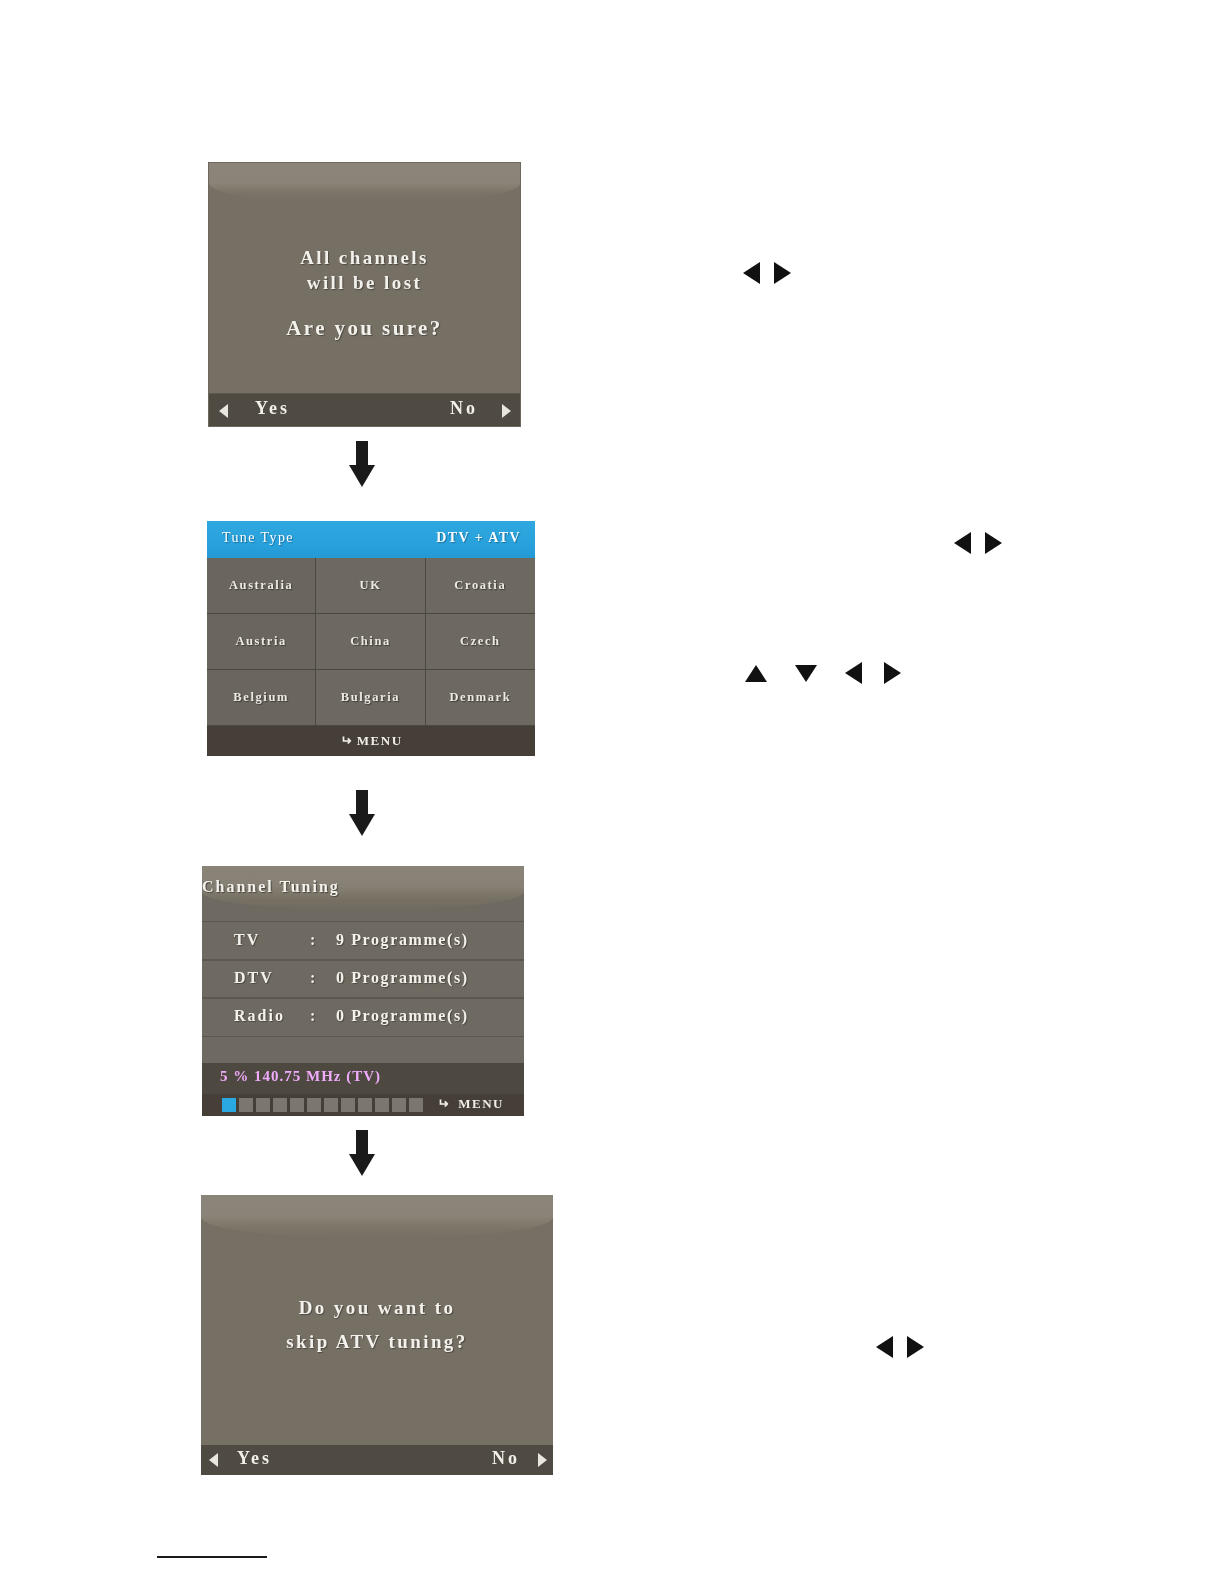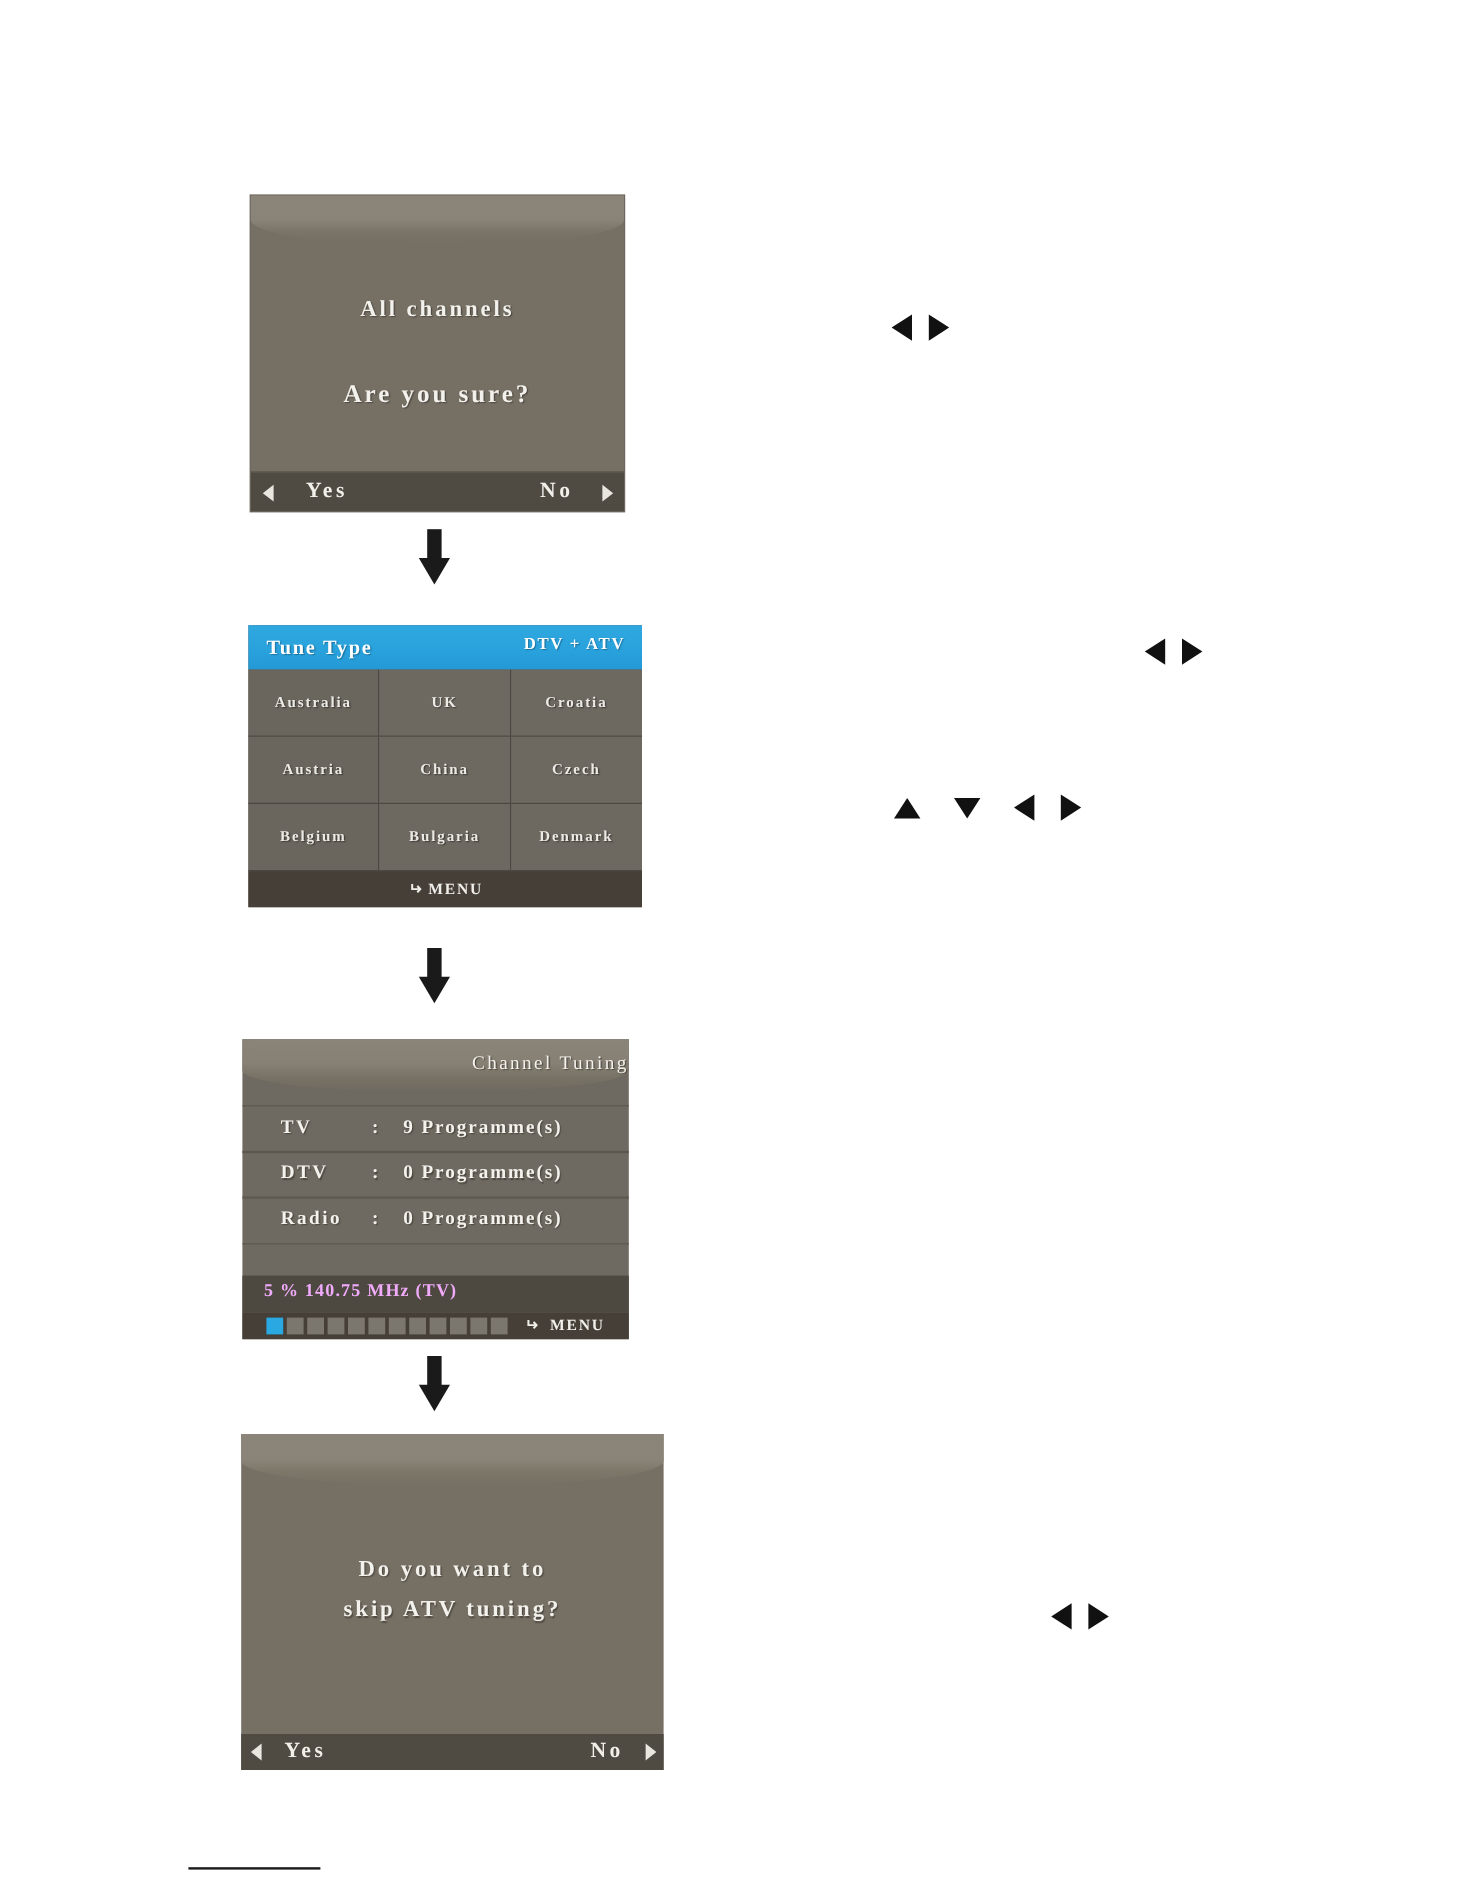--- a/index.html
+++ b/index.html
@@ -141,23 +141,23 @@
     left: 0; top: 0;
     width: 100%;
     height: 37px;
     background: linear-gradient(to bottom, #2fa8e0 0%, #2aa3dd 50%, #2399d6 100%);
   }
   #panel-country .title-bar .tt-label {
     position: absolute;
     left: 15px;
     top: 9px;
     color: #ffffff;
-    font-size: 17px;
+    font-size: 14px;
     letter-spacing: 1.4px;
-    font-weight: bold;
+    font-weight: normal;
     text-shadow: 1px 1px 1px #1b6f9c;
   }
   #panel-country .title-bar .tt-value {
     position: absolute;
     right: 14px;
     top: 9px;
     color: #ffffff;
     font-size: 14px;
     letter-spacing: 1.4px;
     font-weight: bold;
@@ -223,25 +223,25 @@
     width: 100%;
     height: 44px;
     background: linear-gradient(to bottom, #8a8478 0%, #878175 45%, #777164 75%, #6f6a61 100%);
     border-radius: 0 0 50% 50% / 0 0 18px 18px;
   }
   #panel-tuning .head-title {
     position: absolute;
     left: 0;
     top: 12px;
     width: 100%;
-    text-align: right;
+    text-align: left;
     color: #f4f2ed;
     font-size: 16px;
     letter-spacing: 2px;
-    font-weight: normal;
+    font-weight: bold;
     text-shadow: 1px 1px 1px #4b463e;
   }
   #panel-tuning .row {
     position: absolute;
     left: 0;
     width: 100%;
     height: 38px;
     border-top: 1px solid #5d584f;
     border-bottom: 1px solid #5d584f;
   }
@@ -406,20 +406,21 @@
     background: #1a1a1a;
   }
 </style>
 </head>
 <body>
 
 <div class="osd" id="dialog-lost">
   <div class="glare"></div>
   <div class="msg">
     <div>All channels</div>
+    <div>will be lost</div>
   </div>
   <div class="msg2">Are you sure?</div>
   <div class="footer">
     <div class="tri-left" style="left:10px; top:10px;"></div>
     <div class="foot-yes">Yes</div>
     <div class="foot-no">No</div>
     <div class="tri-right" style="right:9px; top:10px;"></div>
   </div>
 </div>
 

